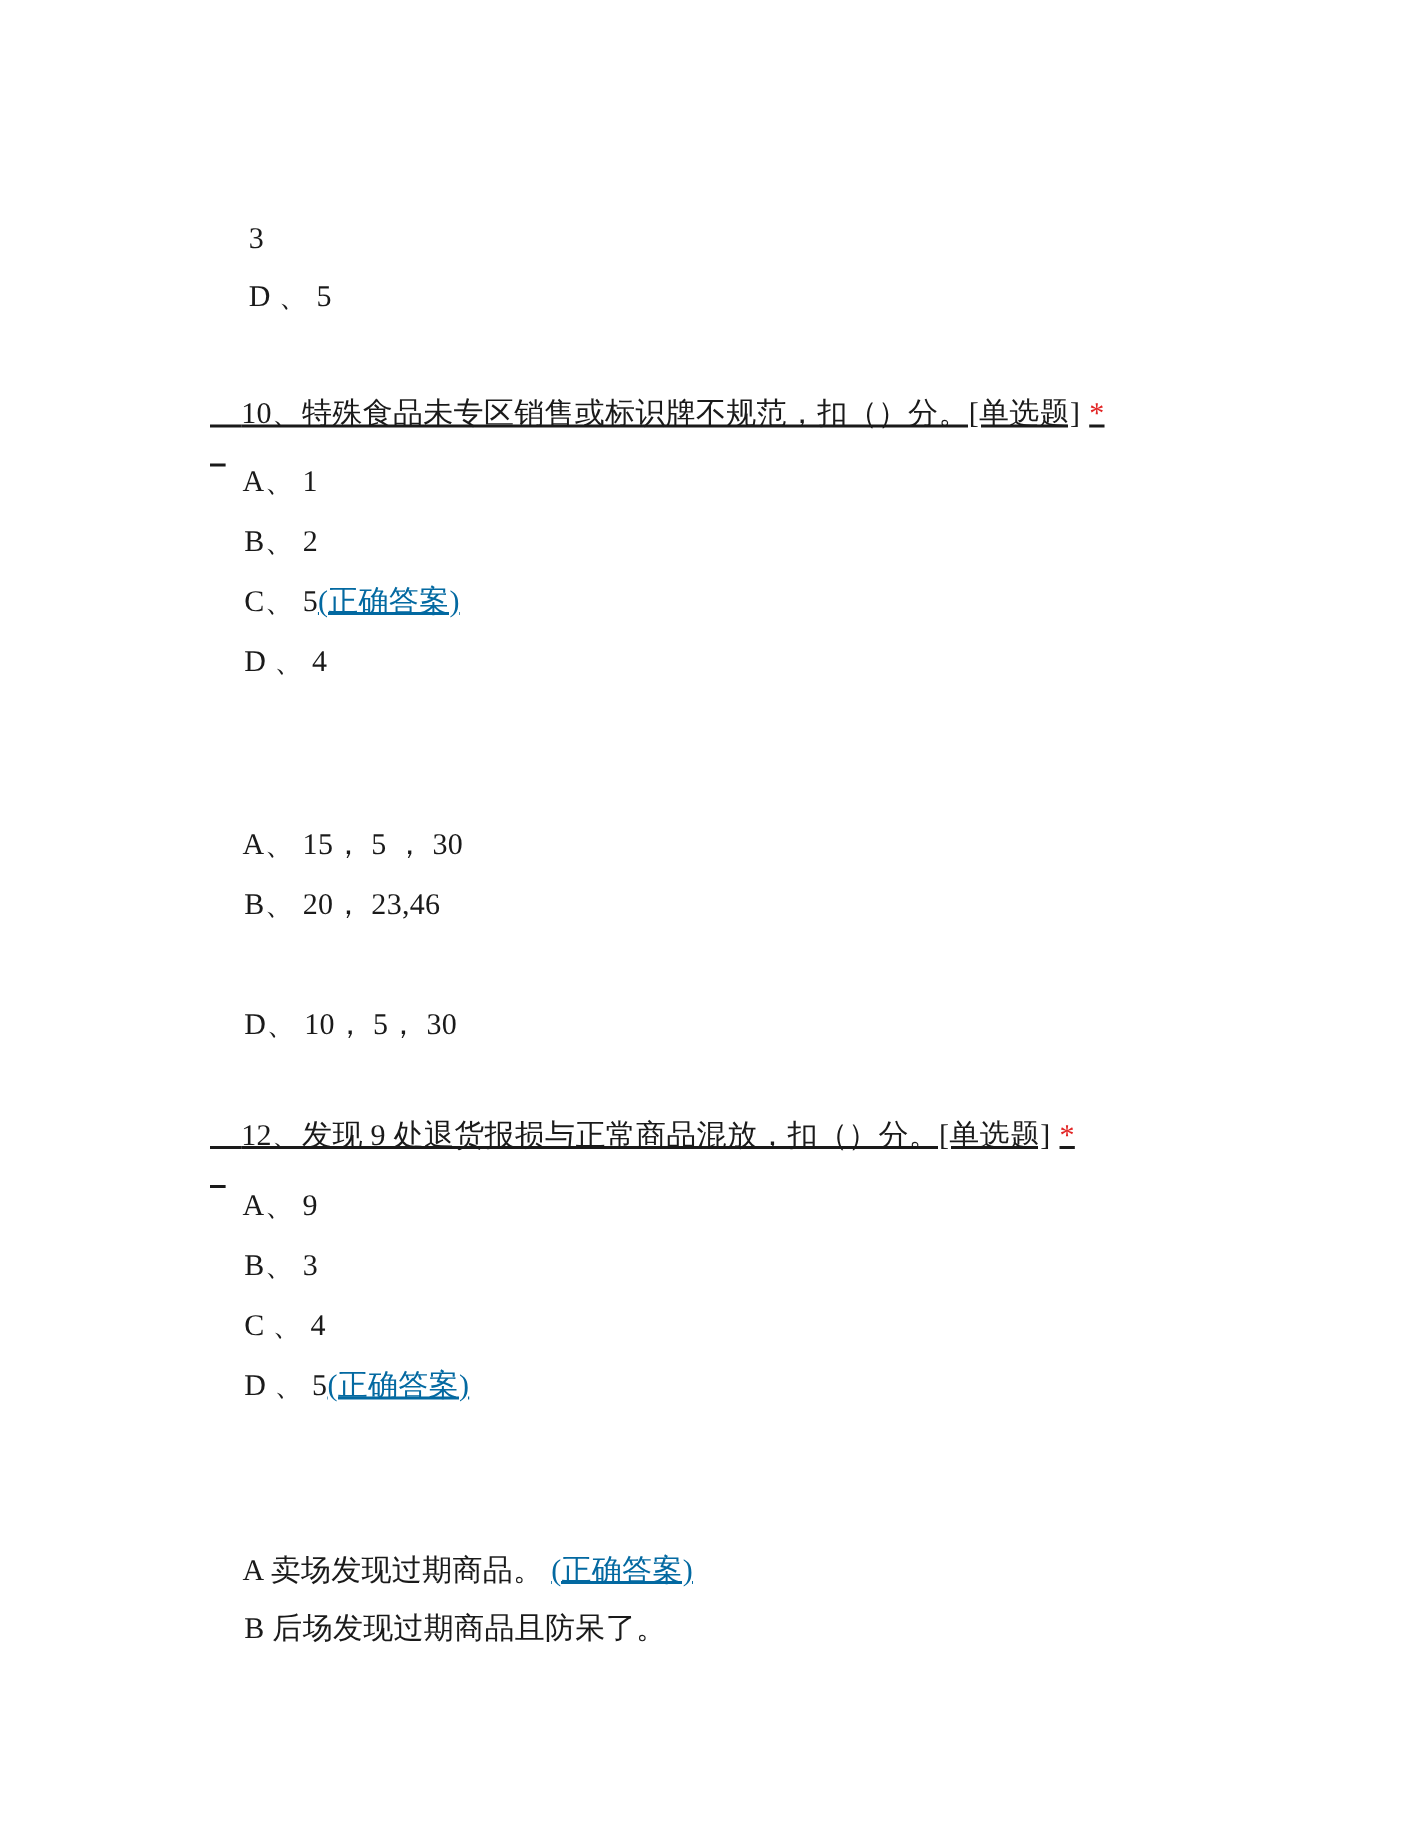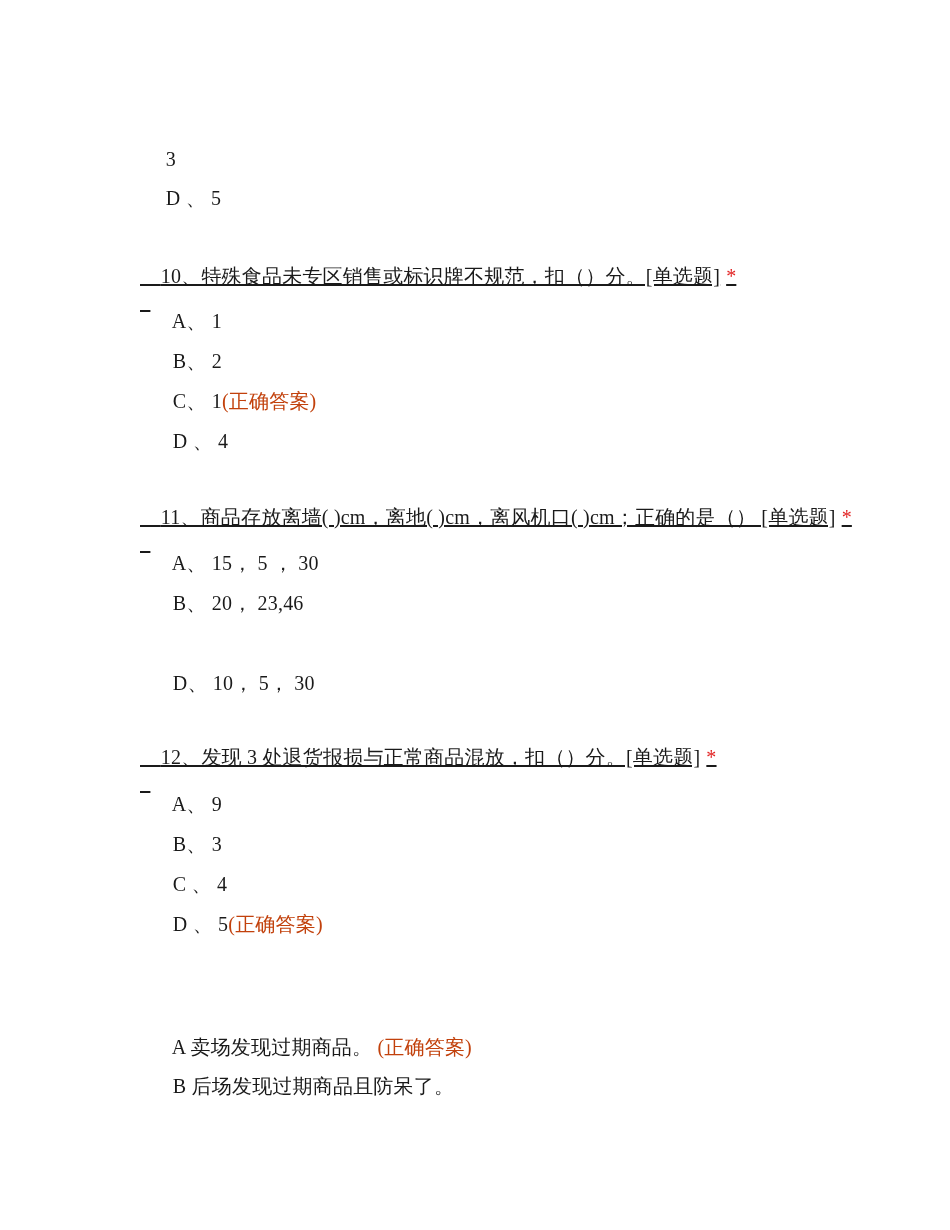--- a/index.html
+++ b/index.html
@@ -19,22 +19,22 @@
   .line {
     position: absolute;
     white-space: pre;
     font-size: 20px;
     line-height: 26px;
     height: 26px;
     letter-spacing: 0.2px;
   }
   .lead  { left: 145px; }
   .title { left: 140px; text-decoration: underline; }
-  .opt   { left: 152px; }
-  .ans   { color: #c2410c; }
+  .opt   { left: 142px; }
+  .ans   { color: #0369a1; text-decoration: underline; }
   .req   { color: #E22424; margin-left: 6px; }
 </style>
 </head>
 <body>
 
 <div class="page">
 
   <div class="line lead" style="top:120px">
     <span>3</span>
   </div>
@@ -45,41 +45,38 @@
   <div class="line title" style="top:237px">
     <span>10、特殊食品未专区销售或标识牌不规范，扣（）分。[单选题]</span><span class="req">*</span>
   </div>
   <div class="line opt" style="top:282px">
     <span>A、 1</span><span class="ans"></span>
   </div>
   <div class="line opt" style="top:322px">
     <span>B、 2</span><span class="ans"></span>
   </div>
   <div class="line opt" style="top:362px">
-    <span>C、 1</span><span class="ans">(正确答案)</span>
+    <span>C、 5</span><span class="ans">(正确答案)</span>
   </div>
   <div class="line opt" style="top:402px">
     <span>D 、 4</span><span class="ans"></span>
   </div>
 
-  <div class="line title" style="top:478px">
-    <span>11、商品存放离墙( )cm，离地( )cm，离风机口( )cm；正确的是（） [单选题]</span><span class="req">*</span>
-  </div>
   <div class="line opt" style="top:524px">
     <span>A、 15， 5 ， 30</span><span class="ans"></span>
   </div>
   <div class="line opt" style="top:564px">
     <span>B、 20， 23,46</span><span class="ans"></span>
   </div>
   <div class="line opt" style="top:644px">
     <span>D、 10， 5， 30</span><span class="ans"></span>
   </div>
 
   <div class="line title" style="top:718px">
-    <span>12、发现 3 处退货报损与正常商品混放，扣（）分。[单选题]</span><span class="req">*</span>
+    <span>12、发现 9 处退货报损与正常商品混放，扣（）分。[单选题]</span><span class="req">*</span>
   </div>
   <div class="line opt" style="top:765px">
     <span>A、 9</span><span class="ans"></span>
   </div>
   <div class="line opt" style="top:805px">
     <span>B、 3</span><span class="ans"></span>
   </div>
   <div class="line opt" style="top:845px">
     <span>C 、 4</span><span class="ans"></span>
   </div>

